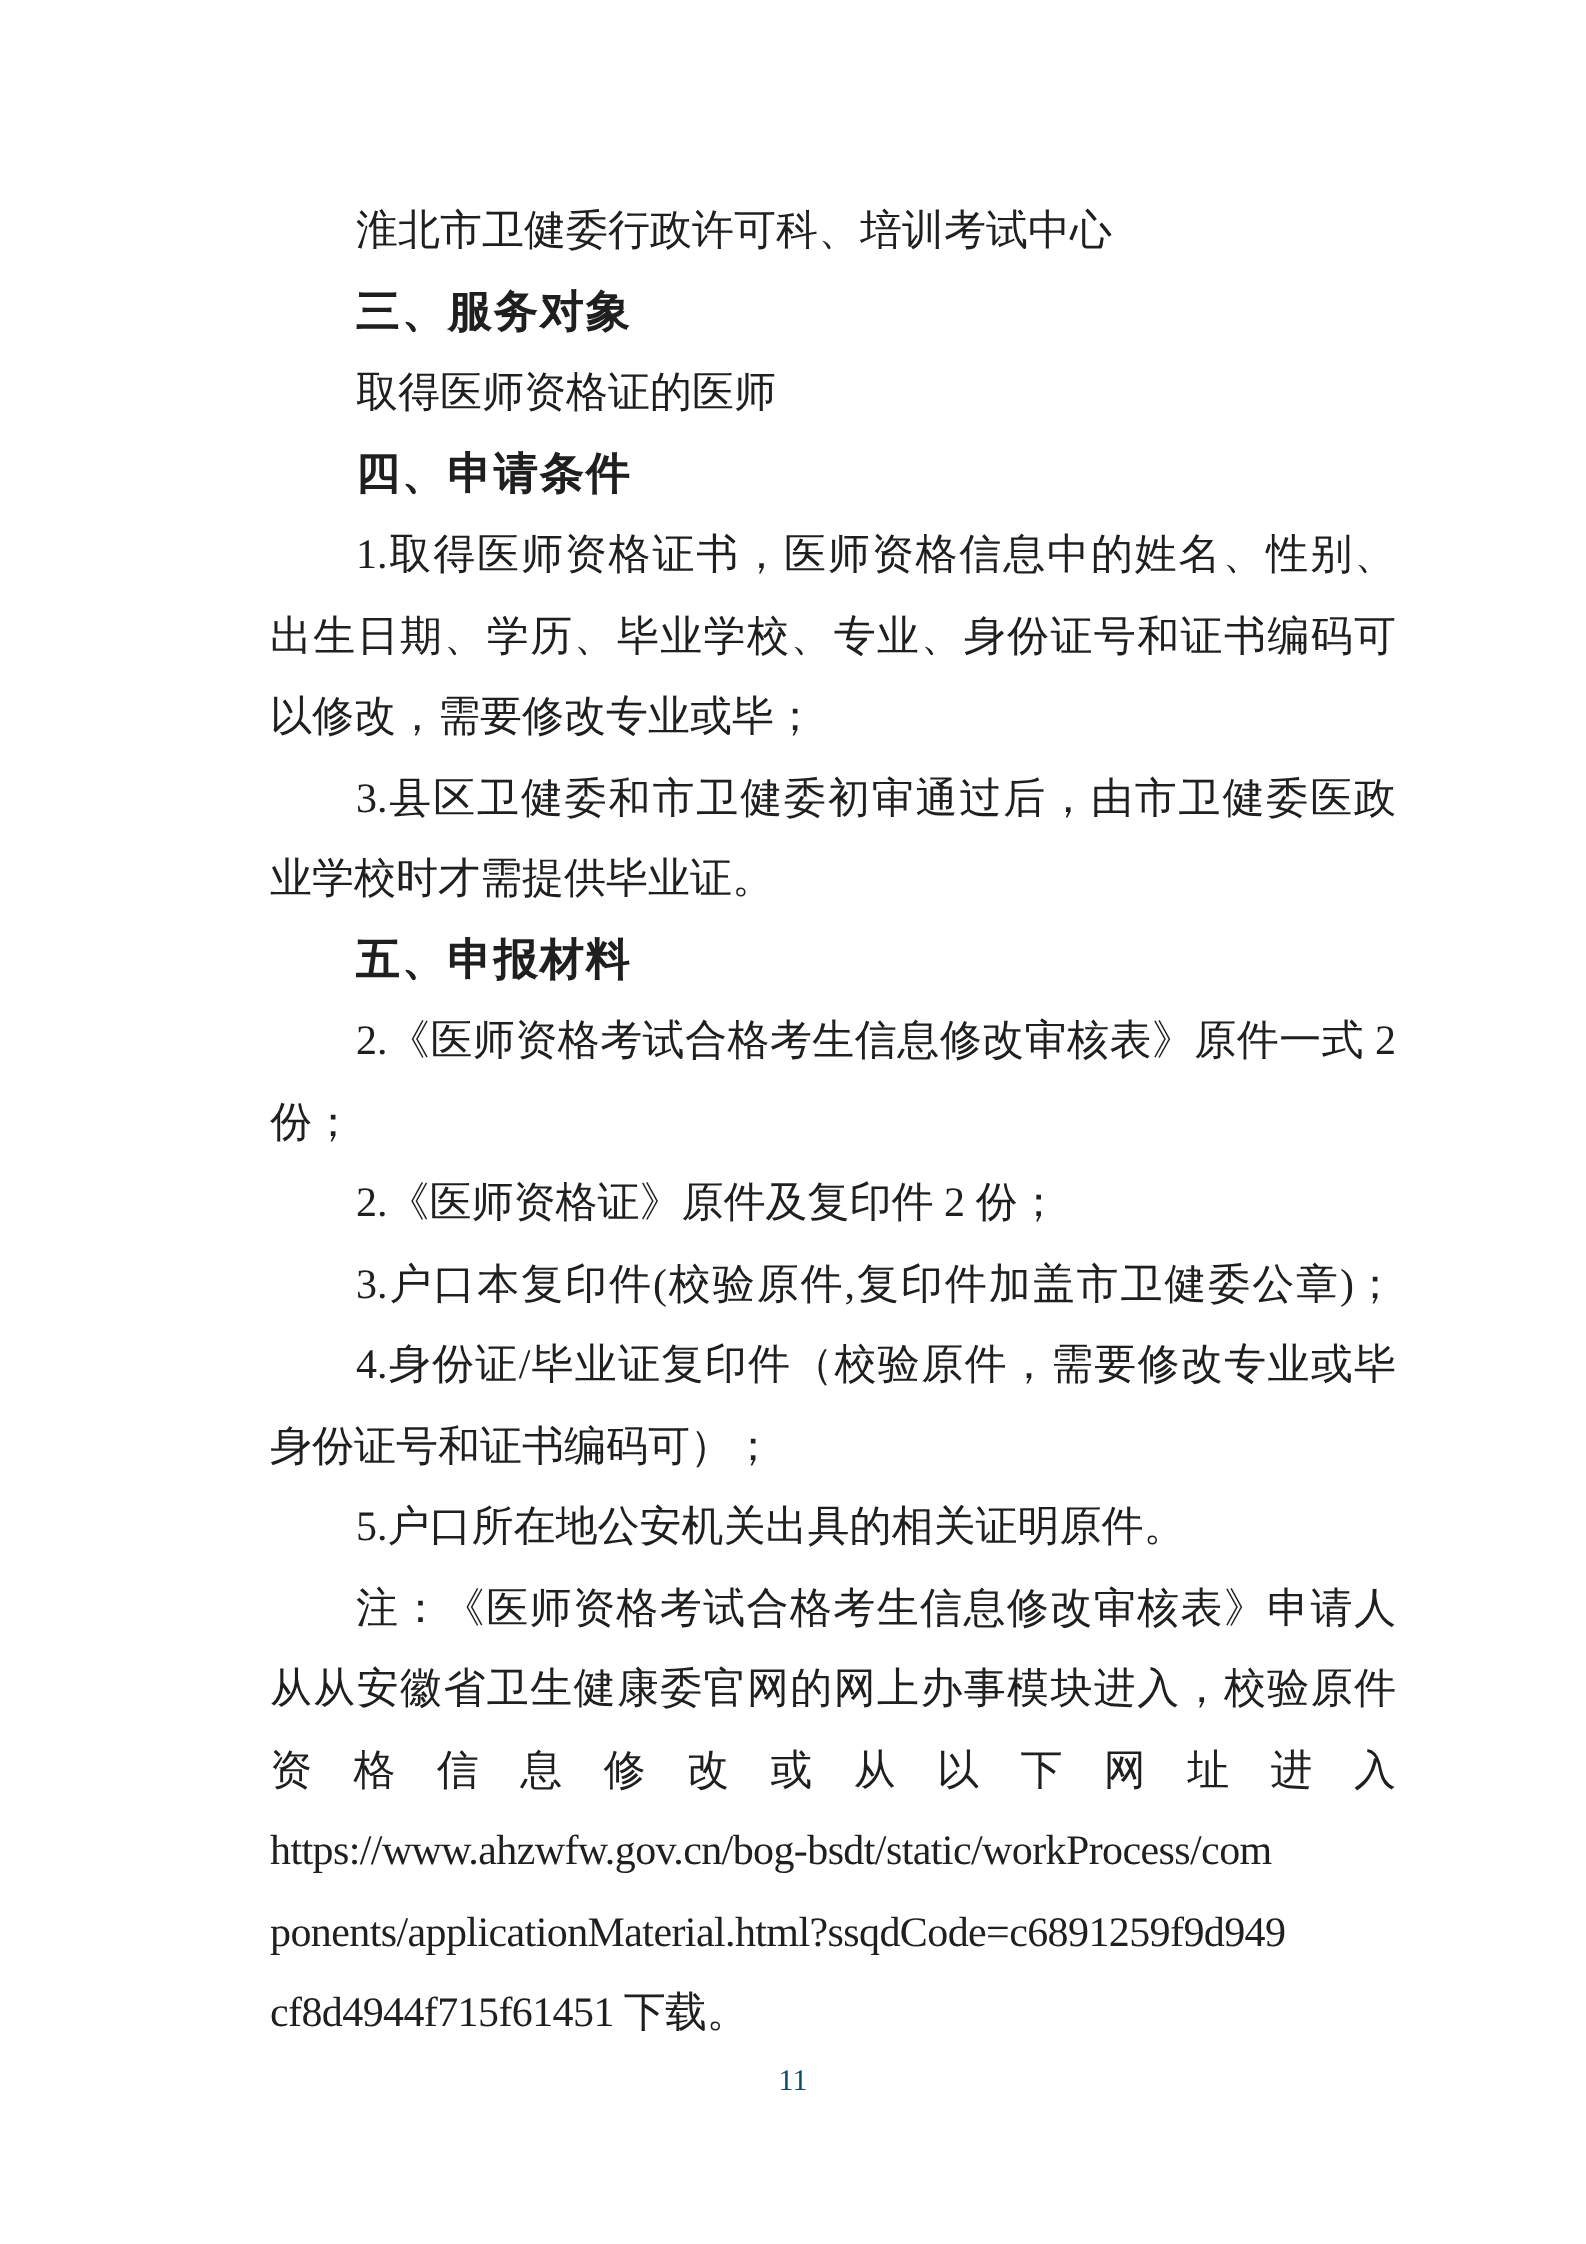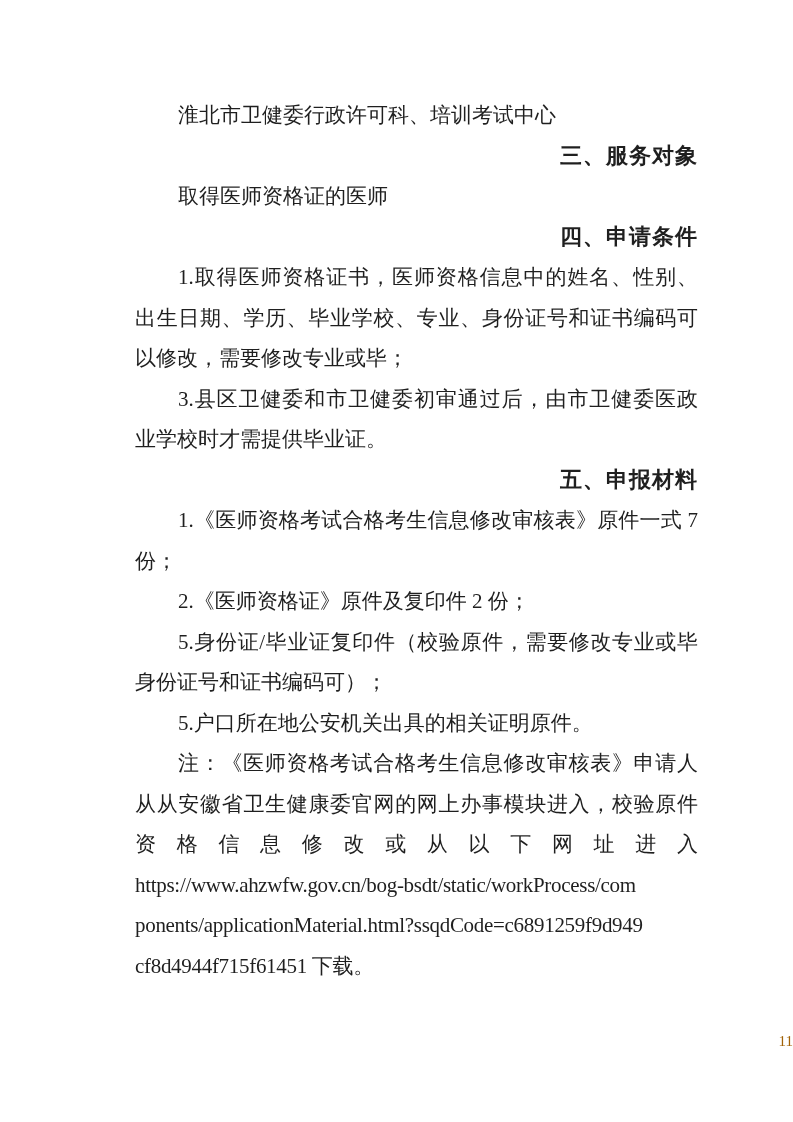--- a/index.html
+++ b/index.html
@@ -34,57 +34,57 @@
   }
   .just {
     text-align: justify;
     text-align-last: justify;
   }
   .heading {
     font-family: "Liberation Sans", "DejaVu Sans", sans-serif;
     font-weight: 700;
     font-size: 22px;
     letter-spacing: 1px;
-    text-align: right;
   }
   .url {
     white-space: nowrap;
     letter-spacing: -0.3px;
   }
   .page-number {
     position: absolute;
     left: 0;
     right: 0;
     top: 1032px;
-    text-align: right;
+    text-align: center;
     font-family: "Liberation Serif", "DejaVu Serif", serif;
     font-size: 15px;
     line-height: 18px;
-    color: #a16207;
+    color: #0c4a6e;
   }
 </style>
 </head>
 <body>
 
 <div class="page">
   <div class="content">
     <div class="ln indent">淮北市卫健委行政许可科、培训考试中心</div>
     <div class="ln indent heading">三、服务对象</div>
     <div class="ln indent">取得医师资格证的医师</div>
     <div class="ln indent heading">四、申请条件</div>
     <div class="ln indent just">1.取得医师资格证书，医师资格信息中的姓名、性别、</div>
     <div class="ln just">出生日期、学历、毕业学校、专业、身份证号和证书编码可</div>
     <div class="ln">以修改，需要修改专业或毕；</div>
     <div class="ln indent just">3.县区卫健委和市卫健委初审通过后，由市卫健委医政</div>
     <div class="ln">业学校时才需提供毕业证。</div>
     <div class="ln indent heading">五、申报材料</div>
-    <div class="ln indent just">1.《医师资格考试合格考生信息修改审核表》原件一式 7</div>
+    <div class="ln indent just">2.《医师资格考试合格考生信息修改审核表》原件一式 2</div>
     <div class="ln">份；</div>
     <div class="ln indent">2.《医师资格证》原件及复印件 2 份；</div>
-    <div class="ln indent just">5.身份证/毕业证复印件（校验原件，需要修改专业或毕</div>
+    <div class="ln indent just">3.户口本复印件(校验原件,复印件加盖市卫健委公章)；</div>
+    <div class="ln indent just">4.身份证/毕业证复印件（校验原件，需要修改专业或毕</div>
     <div class="ln">身份证号和证书编码可）；</div>
     <div class="ln indent">5.户口所在地公安机关出具的相关证明原件。</div>
     <div class="ln indent just">注：《医师资格考试合格考生信息修改审核表》申请人</div>
     <div class="ln just">从从安徽省卫生健康委官网的网上办事模块进入，校验原件</div>
     <div class="ln just">资格信息修改或从以下网址进入</div>
     <div class="ln url">https://www.ahzwfw.gov.cn/bog-bsdt/static/workProcess/com</div>
     <div class="ln url">ponents/applicationMaterial.html?ssqdCode=c6891259f9d949</div>
     <div class="ln url">cf8d4944f715f61451 下载。</div>
   </div>
   <div class="page-number">11</div>

